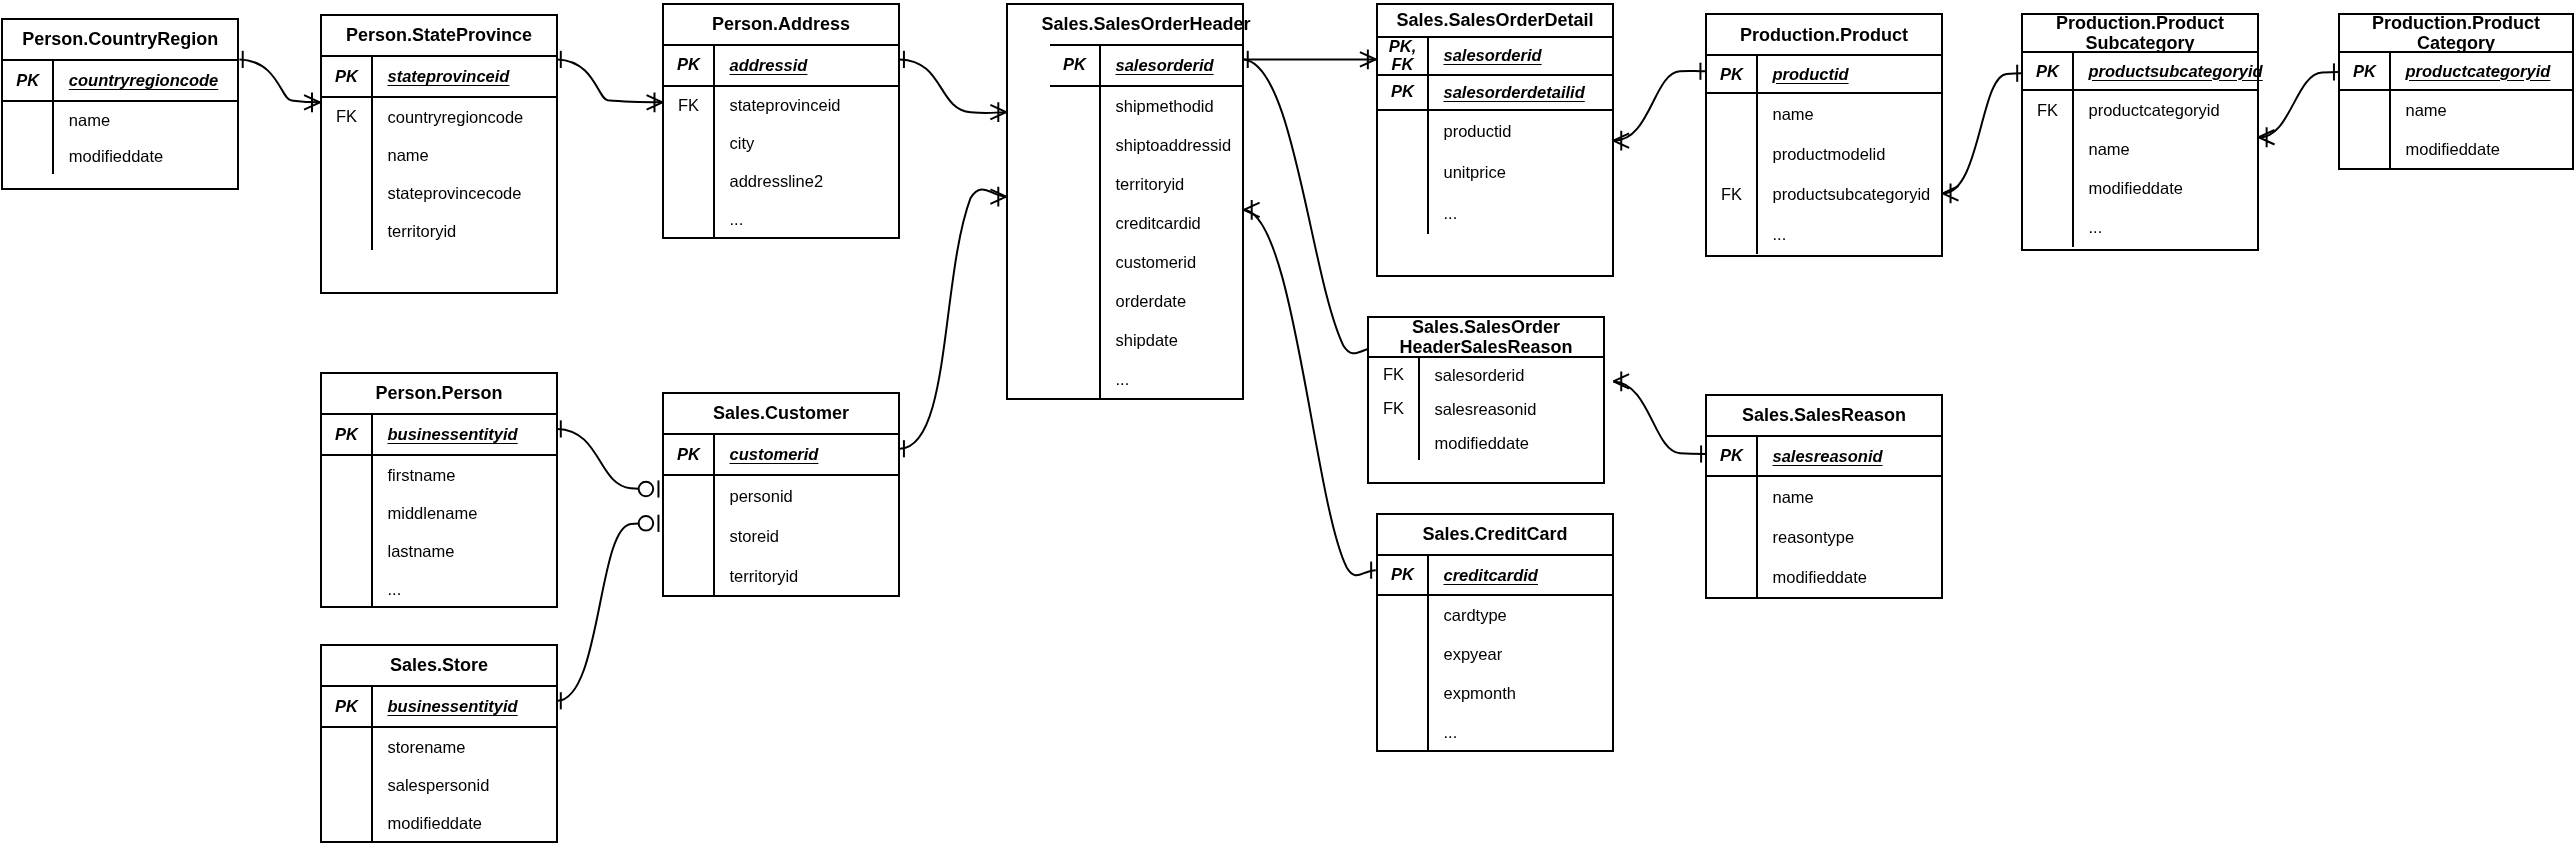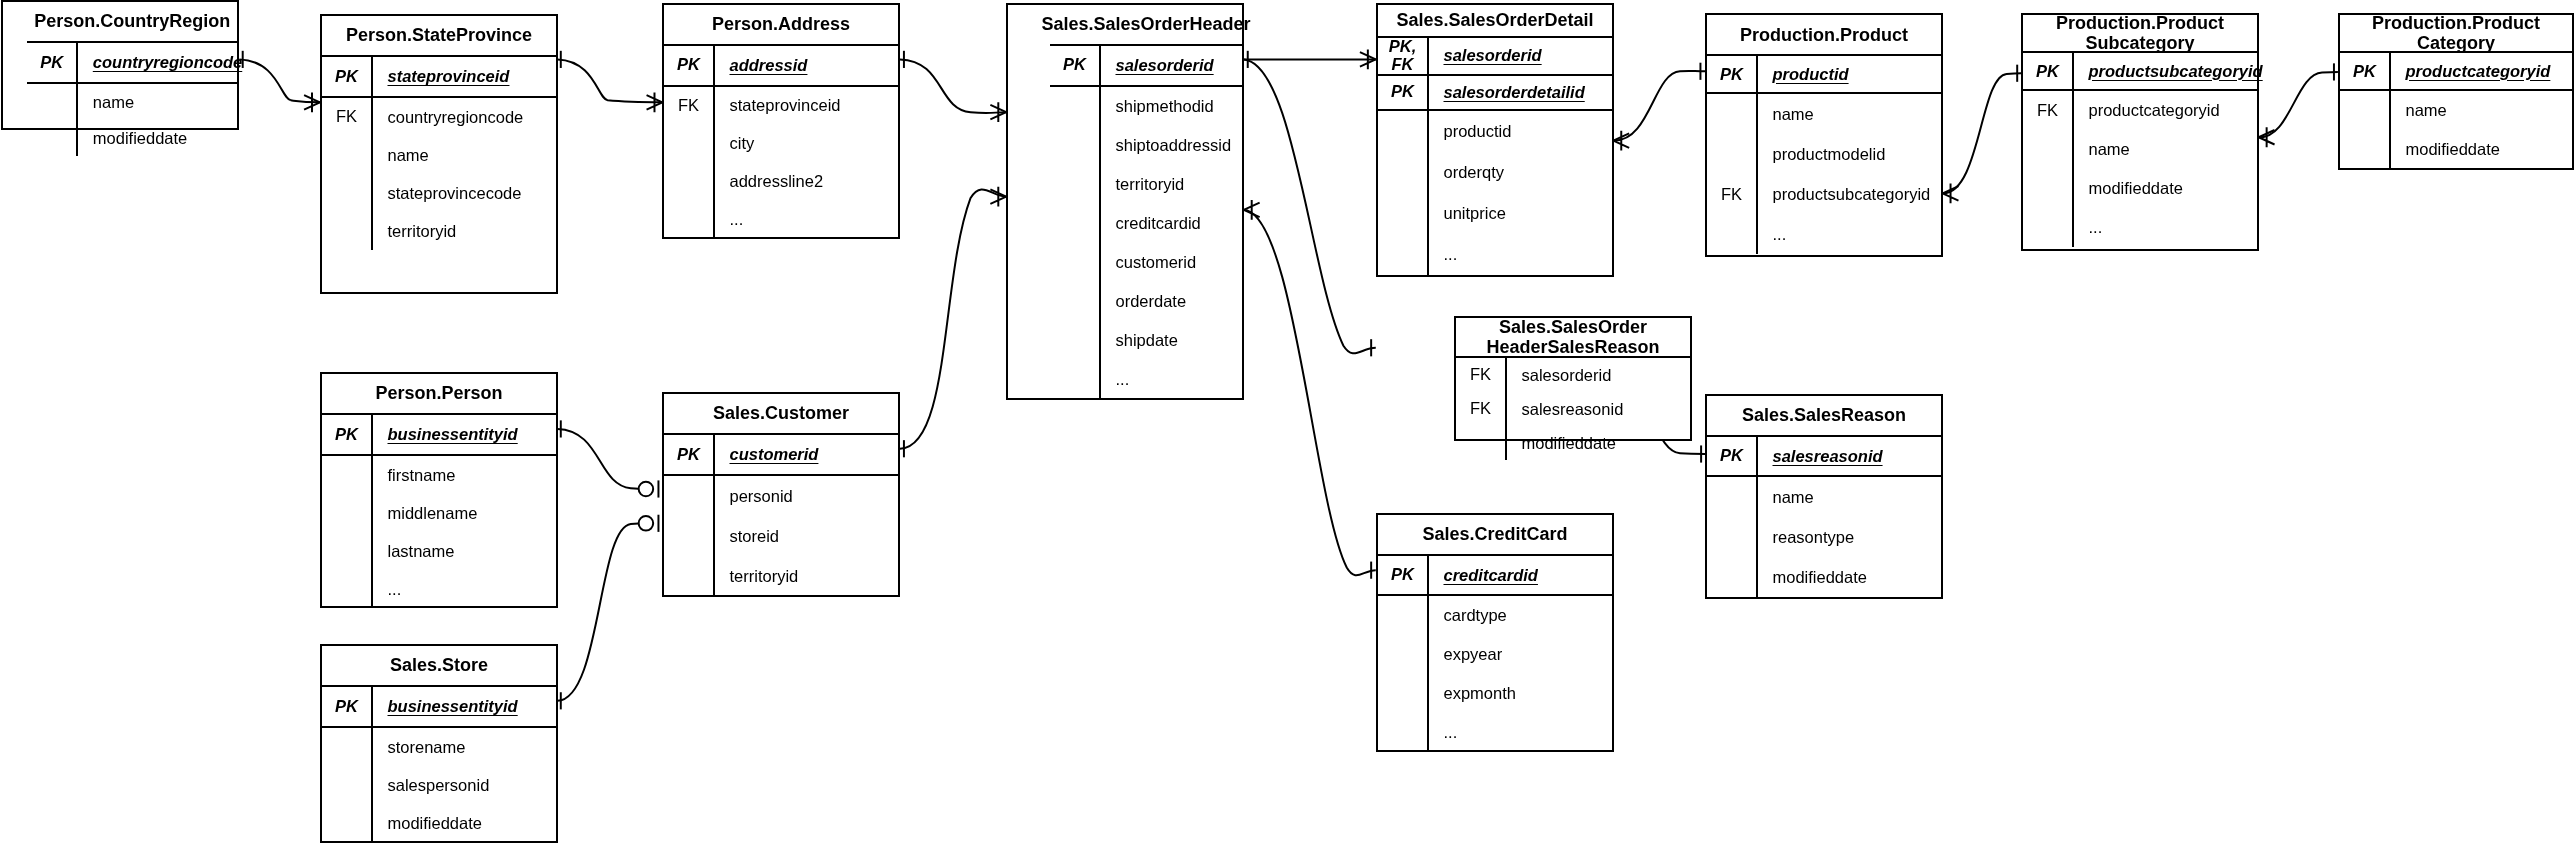--- a/index.html
+++ b/index.html
@@ -111,21 +111,21 @@
         <path d="M 844,1062 C 910,1060 905,800 955,794 C 975,792 982,793 990,793"></path>
         <line x1="849" y1="1049" x2="849" y2="1075" stroke-width="3"></line>
         <circle cx="978" cy="793" r="11" fill="#fff"></circle>
         <line x1="997" y1="780" x2="997" y2="806" stroke-width="3"></line>
       </g>
 
     </g>
   </svg>
 
   <div id="entities">
-      <div class="ent" style="left: 1.3px; top: 0; width: 238px; height: 130px; padding-left: 24px;">
+      <div class="ent" style="left: 1.3px; top: 18px; width: 238px; height: 172px;">
         <div class="ent-title" style="height: 41px;">Person.CountryRegion</div>
         <div class="row sep" style="height: 41px;">
           <div class="keycell">PK</div>
           <div class="namecell pk">countryregioncode</div>
         </div>
         <div class="ent-body" style="height: 73px;">
           <div class="attrrow" style="height: 36px;">
             <div class="keycell fk blank"></div>
             <div class="namecell">name</div>
           </div>
@@ -237,24 +237,20 @@
           <div class="keycell">PK</div>
           <div class="namecell pk">salesorderdetailid</div>
         </div>
         <div class="ent-body" style="height: 164px;">
           <div class="attrrow" style="height: 41px;">
             <div class="keycell fk blank"></div>
             <div class="namecell">productid</div>
           </div>
           <div class="attrrow" style="height: 41px;">
             <div class="keycell fk blank"></div>
-            <div class="namecell">orderqty</div>
-          </div>
-          <div class="attrrow" style="height: 41px;">
-            <div class="keycell fk blank"></div>
             <div class="namecell">unitprice</div>
           </div>
           <div class="attrrow" style="height: 41px;">
             <div class="keycell fk blank"></div>
             <div class="namecell">...</div>
           </div>
         </div>
       </div>
       <div class="ent" style="left: 1705px; top: 13.2px; width: 238px; height: 244px;">
         <div class="ent-title" style="height: 41px;">Production.Product</div>
@@ -385,21 +381,21 @@
           <div class="attrrow" style="height: 38px;">
             <div class="keycell fk blank"></div>
             <div class="namecell">salespersonid</div>
           </div>
           <div class="attrrow" style="height: 38px;">
             <div class="keycell fk blank"></div>
             <div class="namecell">modifieddate</div>
           </div>
         </div>
       </div>
-      <div class="ent" style="left: 1454px; top: 316px; width: 238px; height: 125px;">
+      <div class="ent" style="left: 1367px; top: 316px; width: 238px; height: 168px;">
         <div class="ent-title" style="height: 40px;">Sales.SalesOrder
 HeaderSalesReason</div>
         <div class="ent-body" style="height: 101px;">
           <div class="attrrow" style="height: 34px;">
             <div class="keycell fk">FK</div>
             <div class="namecell">salesorderid</div>
           </div>
           <div class="attrrow" style="height: 34px;">
             <div class="keycell fk">FK</div>
             <div class="namecell">salesreasonid</div>

